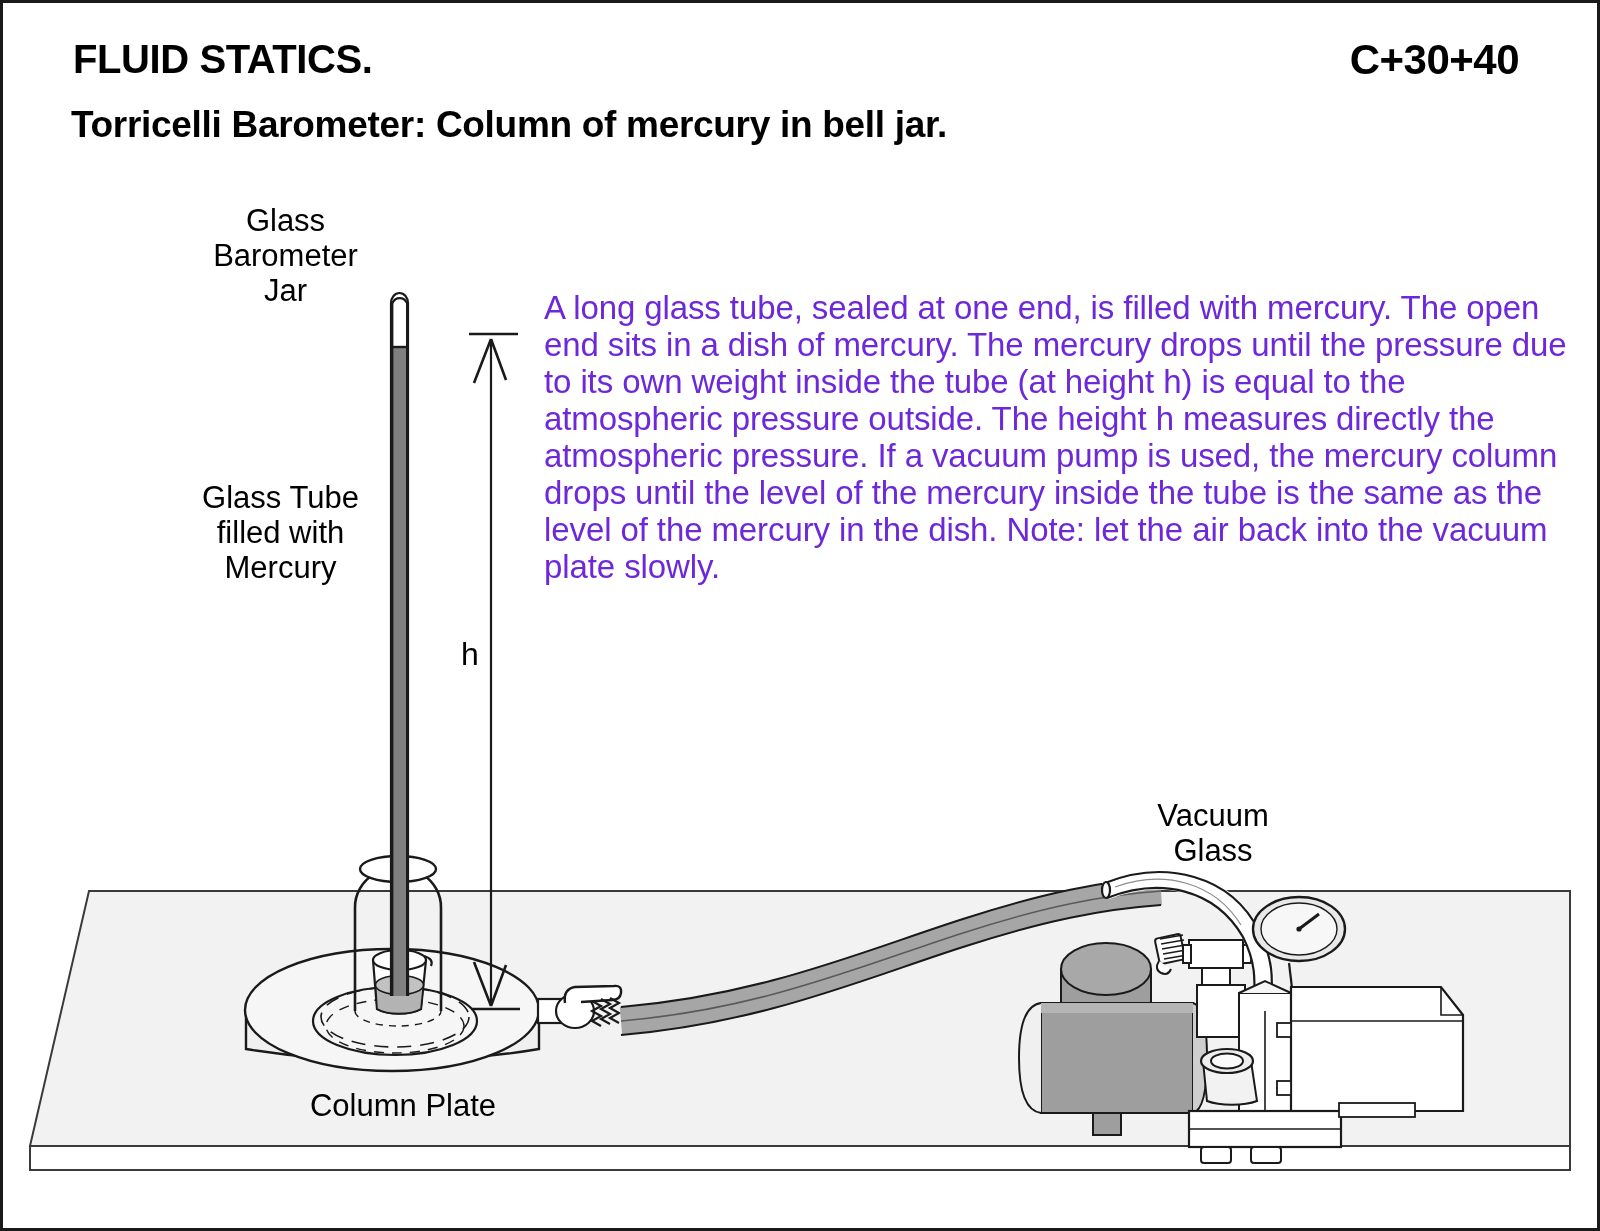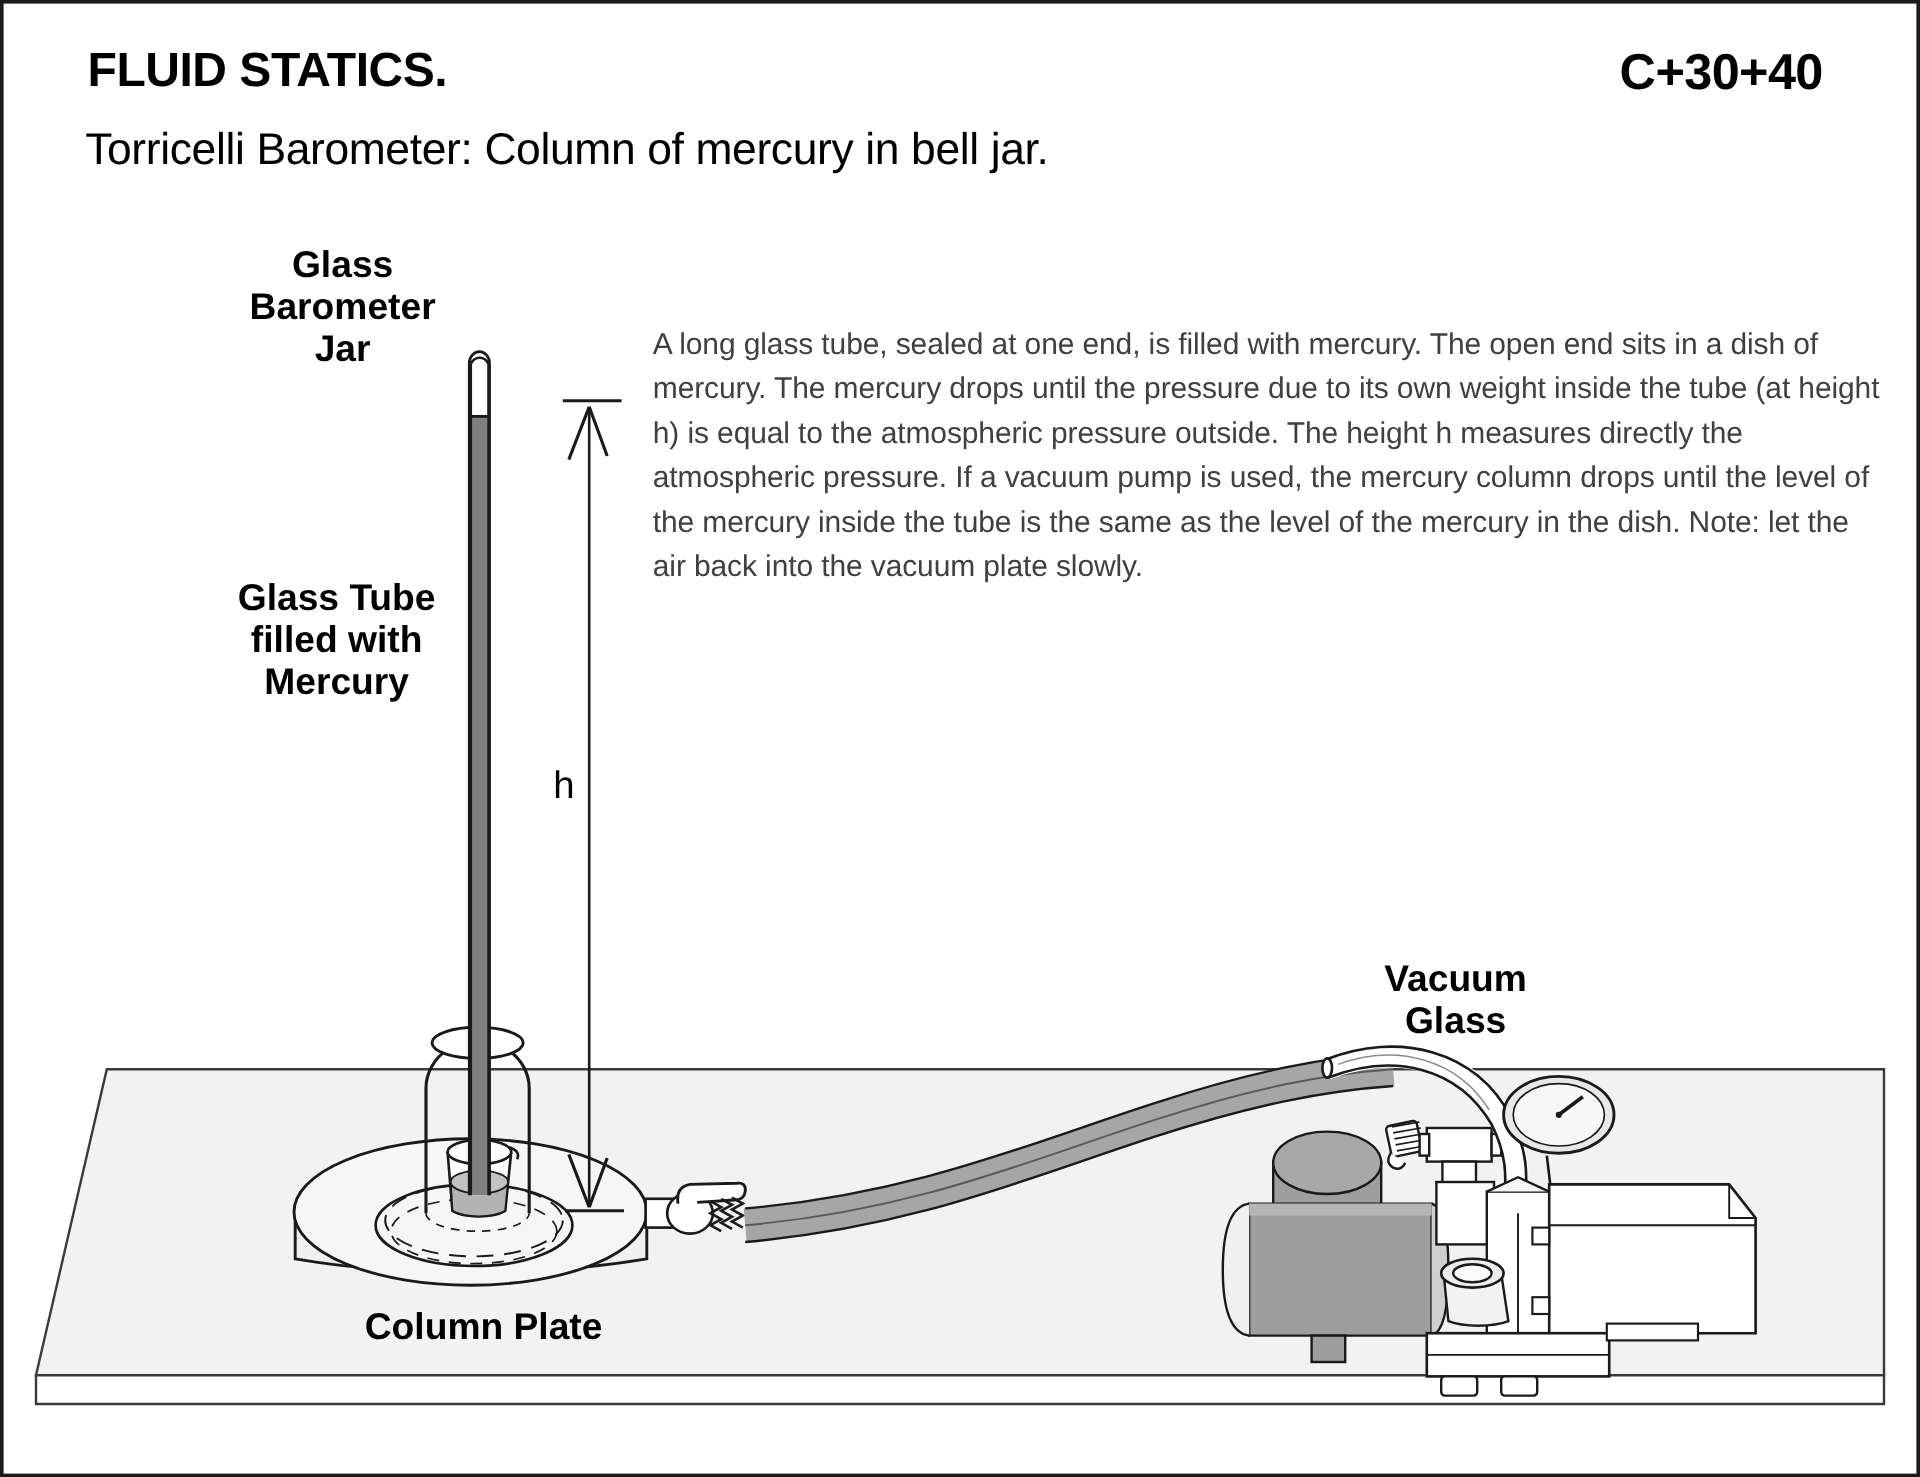--- a/index.html
+++ b/index.html
@@ -25,20 +25,21 @@
     left: 0;
     top: 0;
     width: 1600px;
     height: 1231px;
   }
   .txt {
     position: absolute;
     color: #000000;
     white-space: pre;
     line-height: 1.0;
+    font-weight: bold;
   }
   #title {
     left: 70px;
     top: 36px;
     font-size: 40px;
     font-weight: bold;
     letter-spacing: -0.4px;
   }
   #code {
     right: 78px;
@@ -49,35 +50,34 @@
   }
   #subtitle {
     left: 68px;
     top: 103px;
     font-size: 37px;
     letter-spacing: -0.3px;
   }
   .body-para {
     position: absolute;
     left: 541px;
-    top: 266px;
+    top: 286px;
     width: 1030px;
-    font-size: 25px;
+    font-size: 33px;
     line-height: 37px;
-    color: #404040;
+    color: #6d28d9;
     letter-spacing: -0.1px;
   }
   .lbl {
     position: absolute;
     font-size: 31px;
     line-height: 35px;
     text-align: center;
     color: #000000;
     white-space: pre;
-    font-weight: bold;
   }
   #lbl-jar   { left: 145px; top: 200px; width: 275px; }
   #lbl-tube  { left: 135px; top: 477px; width: 285px; }
   #lbl-dish  { left: 28px;  top: 943px; width: 260px; }
   #lbl-plate { left: 200px; top: 1085px; width: 400px; }
   #lbl-pump  { left: 1040px; top: 795px; width: 340px; }
   #lbl-h {
     position: absolute;
     left: 458px;
     top: 633px;

